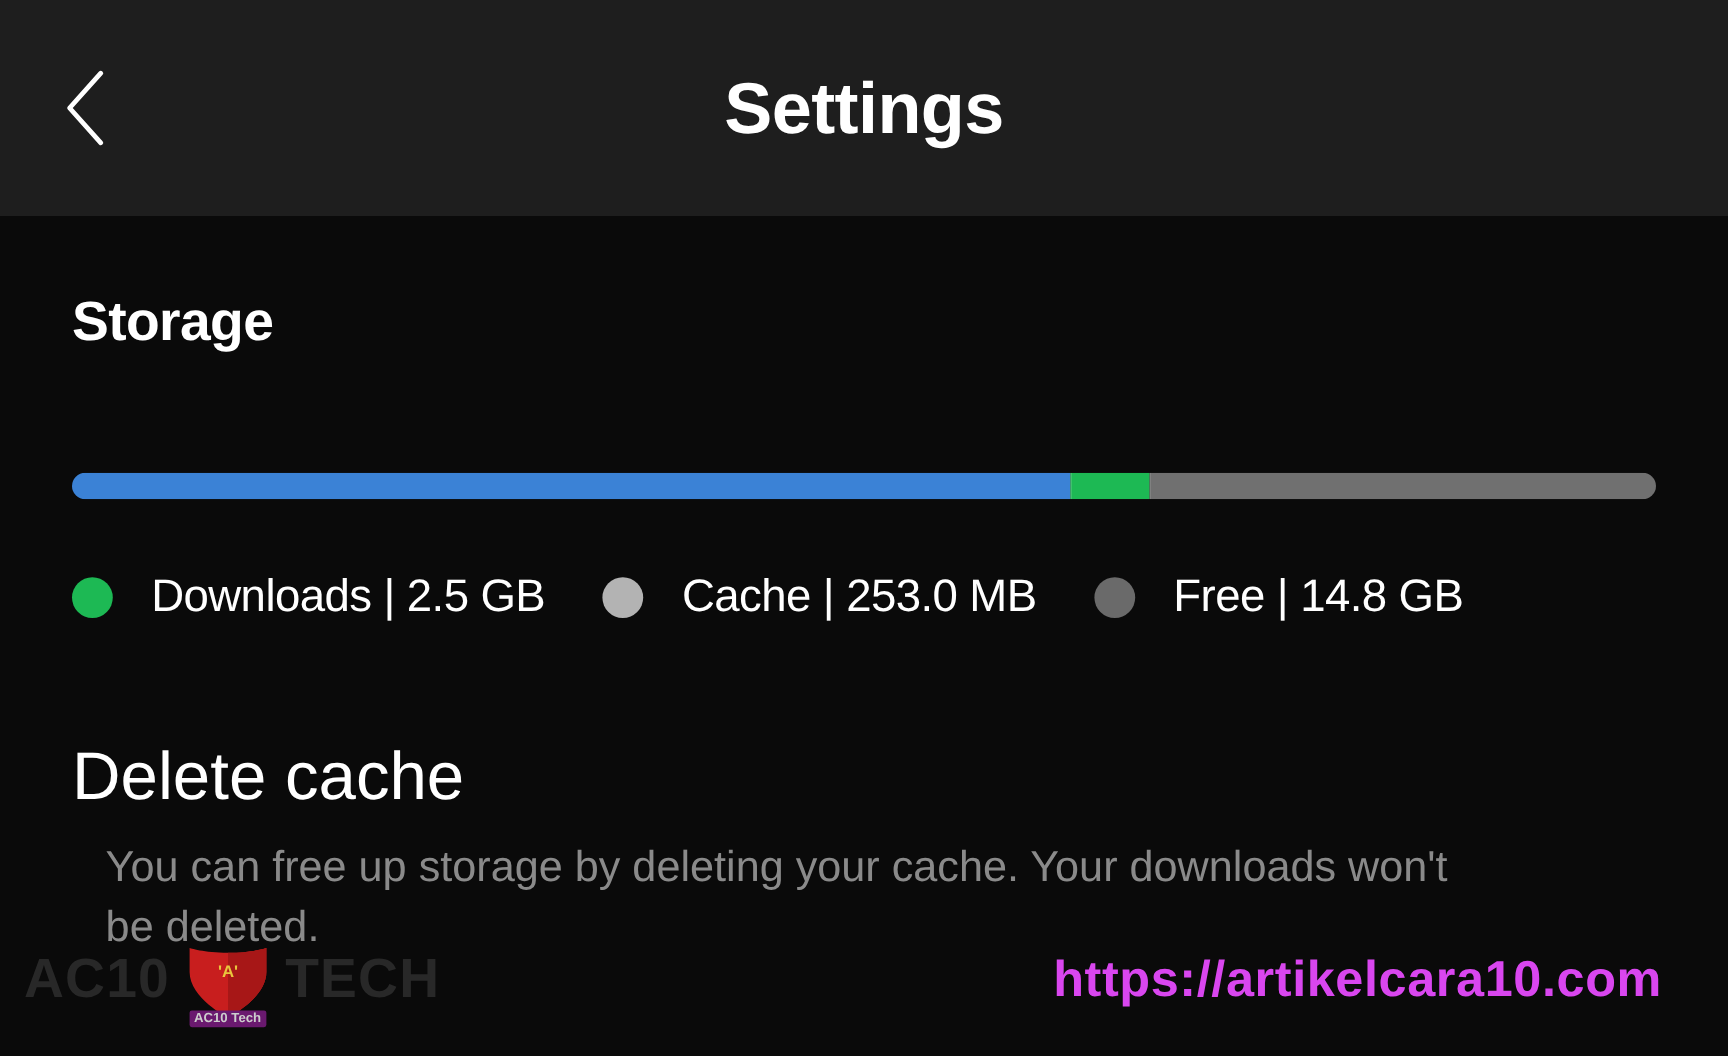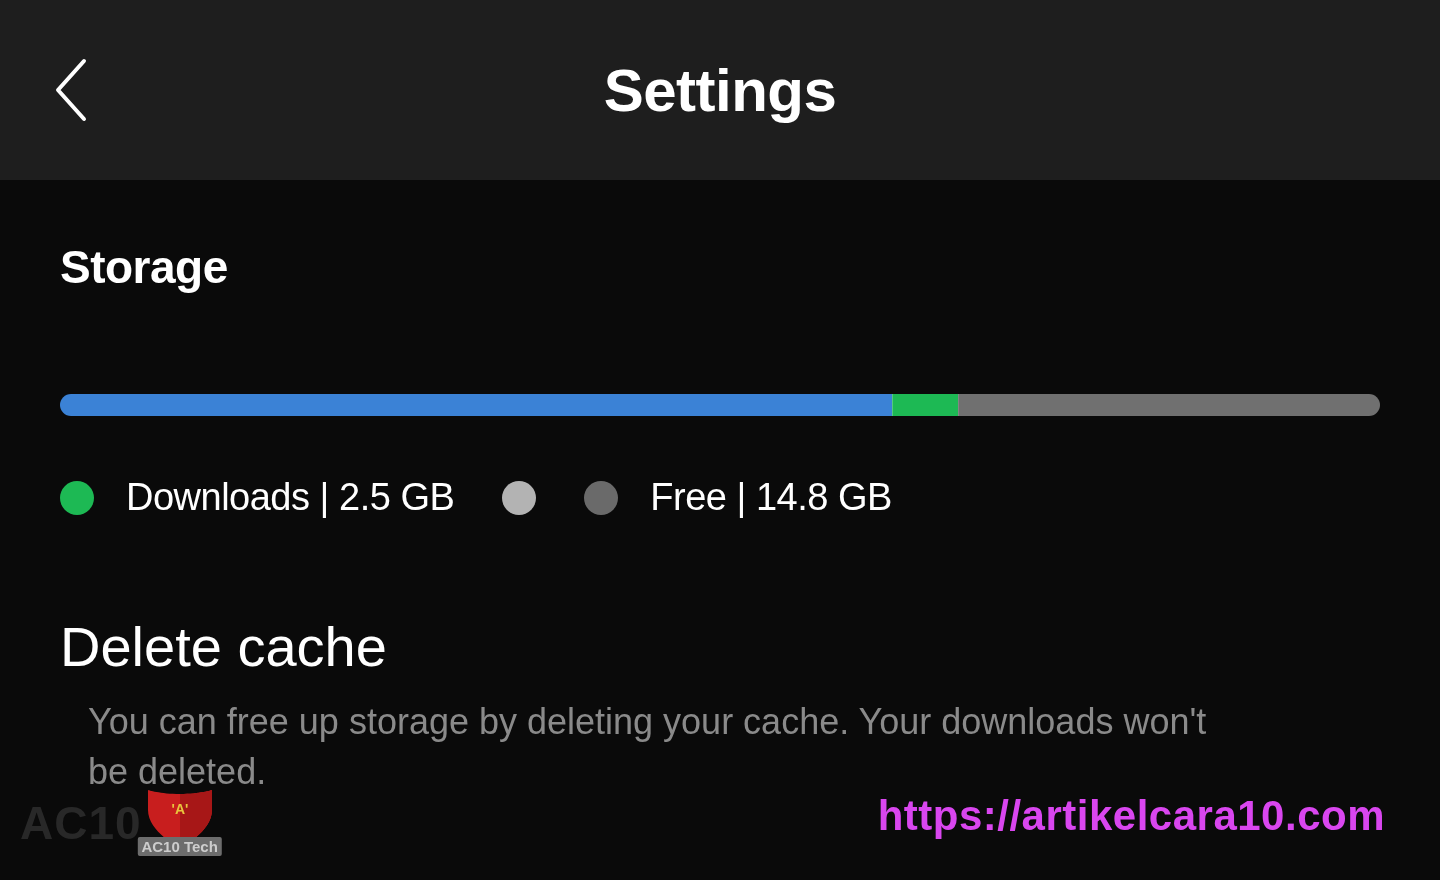--- a/index.html
+++ b/index.html
@@ -117,22 +117,22 @@
       color: #8a8a8a;
       line-height: 1.38;
       max-width: 1140px;
       margin-left: 28px;
     }
     .watermark-left {
       position: absolute;
       left: 20px;
       bottom: 30px;
       display: flex;
-      align-items: flex-end;
-      gap: 4px;
+      align-items: flex-start;
+      gap: 14px;
       opacity: 0.95;
     }
     .wm-text-dark {
       font-size: 46px;
       font-weight: 800;
       color: #2a2a2a;
       letter-spacing: 1px;
     }
     .wm-shield {
       position: relative;
@@ -141,24 +141,24 @@
       display: flex;
       align-items: flex-start;
       justify-content: center;
     }
     .wm-shield svg { display:block; }
     .wm-sub {
       position: absolute;
       bottom: -6px;
       left: 50%;
       transform: translateX(-50%);
-      font-size: 15px;
+      font-size: 11px;
       font-weight: 700;
       color: #d8d8d8;
-      background: #737373;
+      background: #701a75;
       padding: 1px 4px;
       border-radius: 2px;
       white-space: nowrap;
     }
     .watermark-right {
       position: absolute;
       right: 55px;
       bottom: 40px;
       font-size: 42px;
       font-weight: 700;
@@ -189,20 +189,23 @@
 
   <div class="legend">
     <div class="legend-item">
       <div class="legend-dot dot-green"></div>
       <div class="legend-text">
         <span>Downloads</span> | <span>2.5 GB</span>
       </div>
     </div>
     <div class="legend-item">
       <div class="legend-dot dot-light"></div>
+      <div class="legend-text">
+        <span>Cache</span> | <span>253.0 MB</span>
+      </div>
     </div>
     <div class="legend-item">
       <div class="legend-dot dot-gray"></div>
       <div class="legend-text">
         <span>Free</span> | <span>14.8 GB</span>
       </div>
     </div>
   </div>
 
   <div>
@@ -214,15 +217,16 @@
 <div class="watermark-left">
   <span class="wm-text-dark">AC10</span>
   <div class="wm-shield">
     <svg viewBox="0 0 68 62" width="68" height="62">
       <path d="M2 2 C 2 2 14 6 34 6 C 54 6 66 2 66 2 L 66 22 C 66 44 34 60 34 60 C 34 60 2 44 2 22 Z" fill="#d32020"></path>
       <path d="M34 6 C 54 6 66 2 66 2 L 66 22 C 66 44 34 60 34 60 Z" fill="#b01818"></path>
       <text x="34" y="26" text-anchor="middle" font-size="14" font-weight="900" fill="#f5d040">'A'</text>
     </svg>
     <span class="wm-sub">AC10 Tech</span>
   </div>
+  <span class="wm-text-dark">TECH</span>
 </div>
 
 <div class="watermark-right">https://artikelcara10.com</div>
 
 </body></html>

